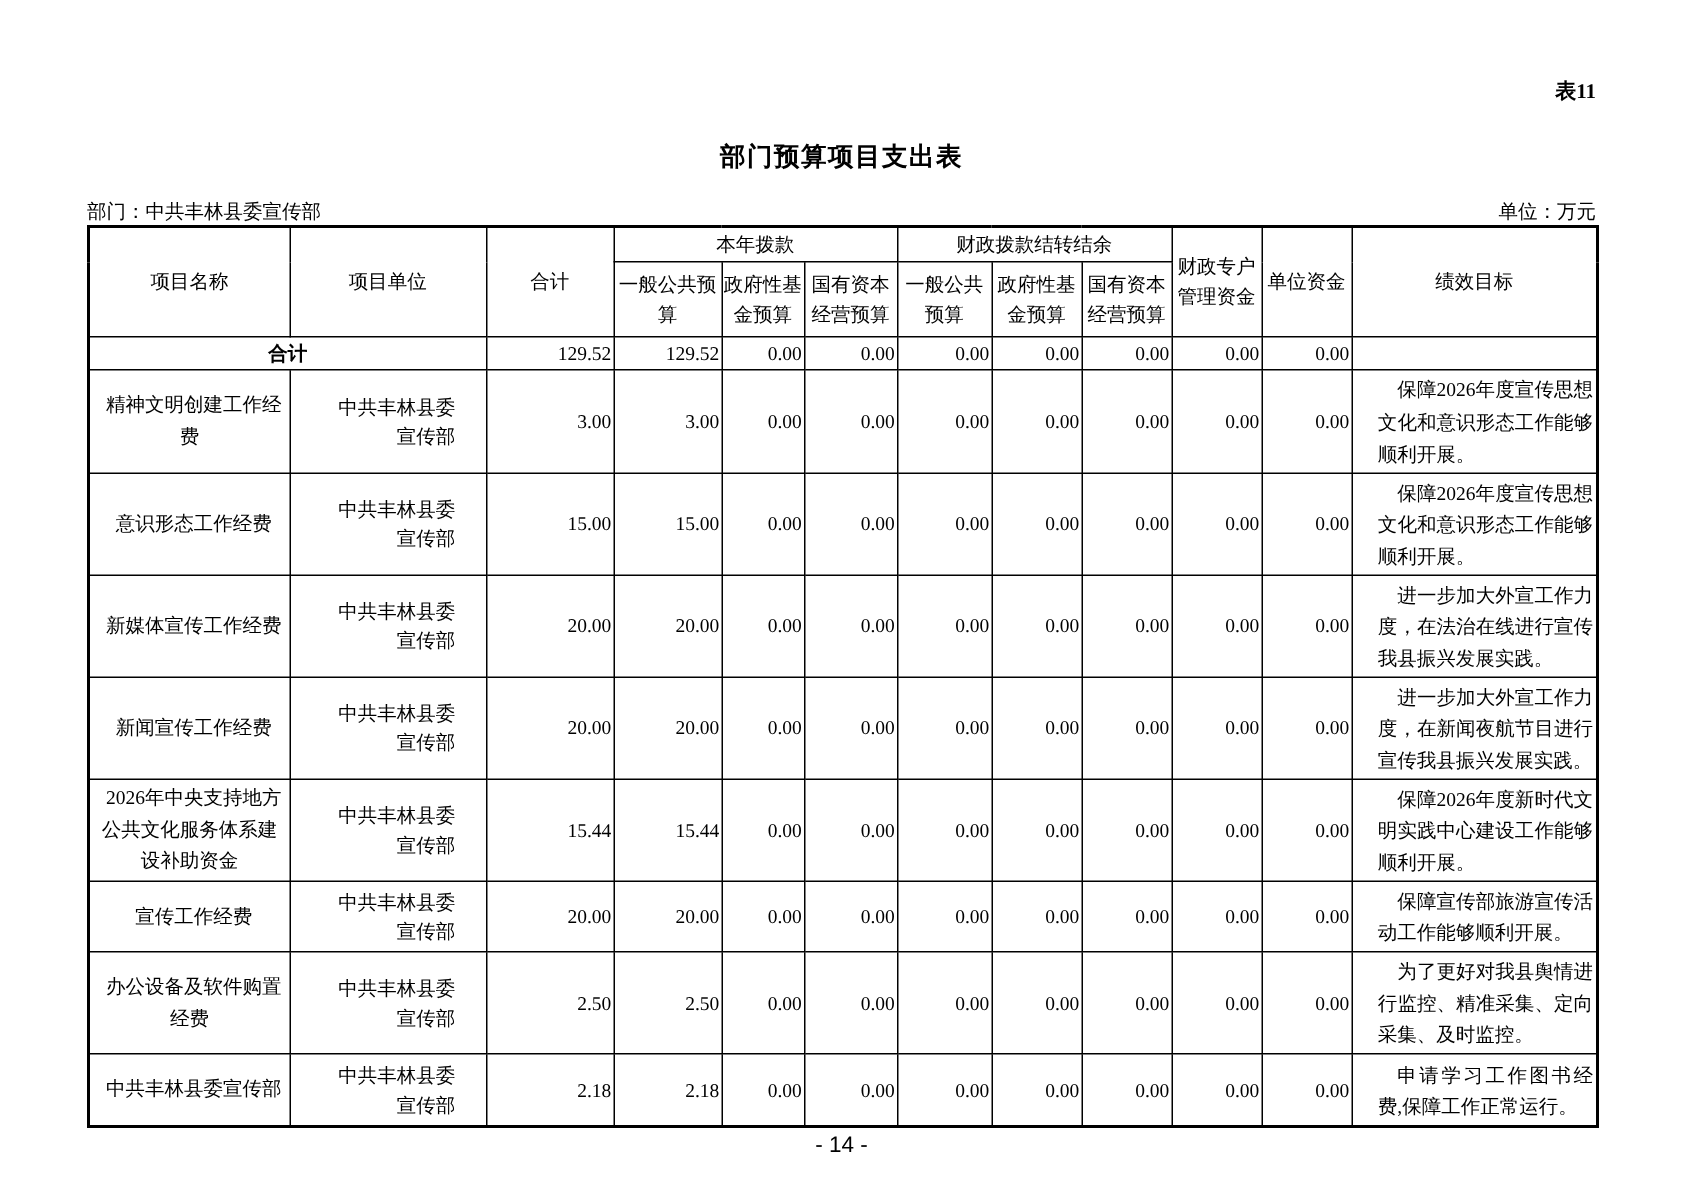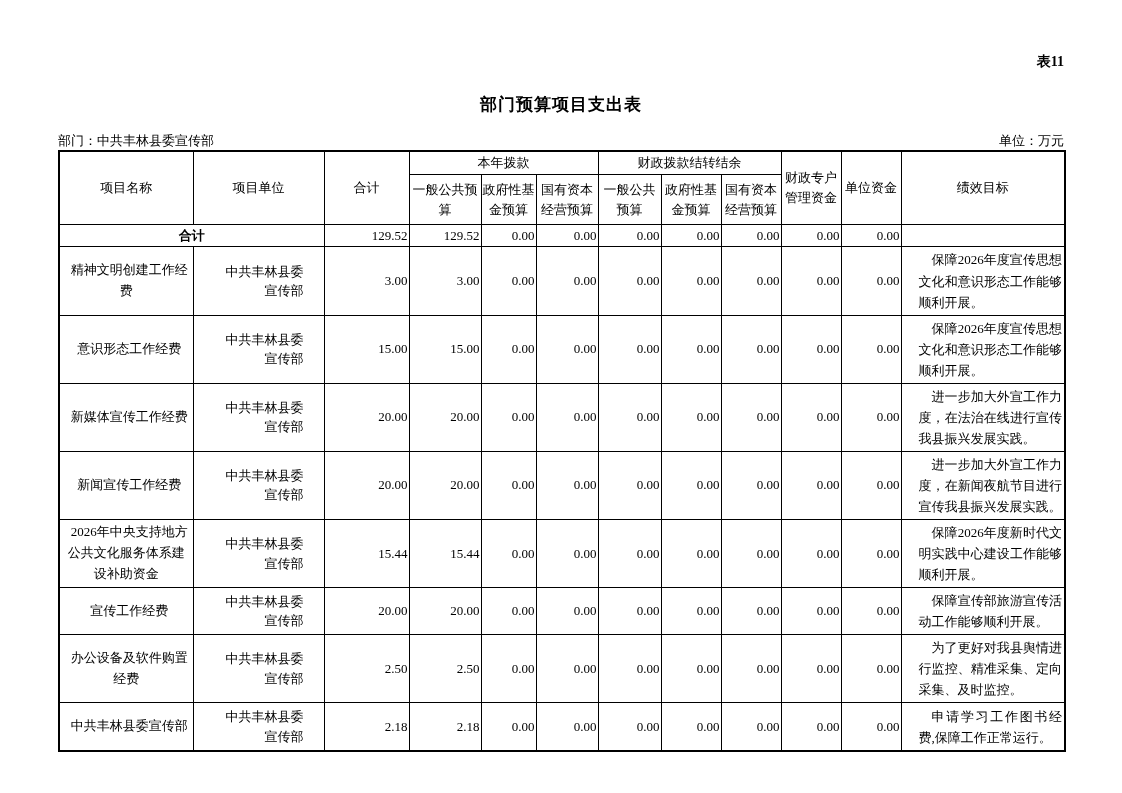--- a/index.html
+++ b/index.html
@@ -281,14 +281,15 @@
         <td class="cell-num">0.00</td>
         <td class="cell-num">0.00</td>
         <td class="cell-num">0.00</td>
         <td class="cell-num">0.00</td>
         <td class="cell-num">0.00</td>
         <td class="cell-perf">申请学习工作图书经费,保障工作正常运行。</td>
       </tr>
     </tbody>
   </table>
 
+  <div class="footer">- 14 -</div>
 
 </div>
 
 </body></html>

